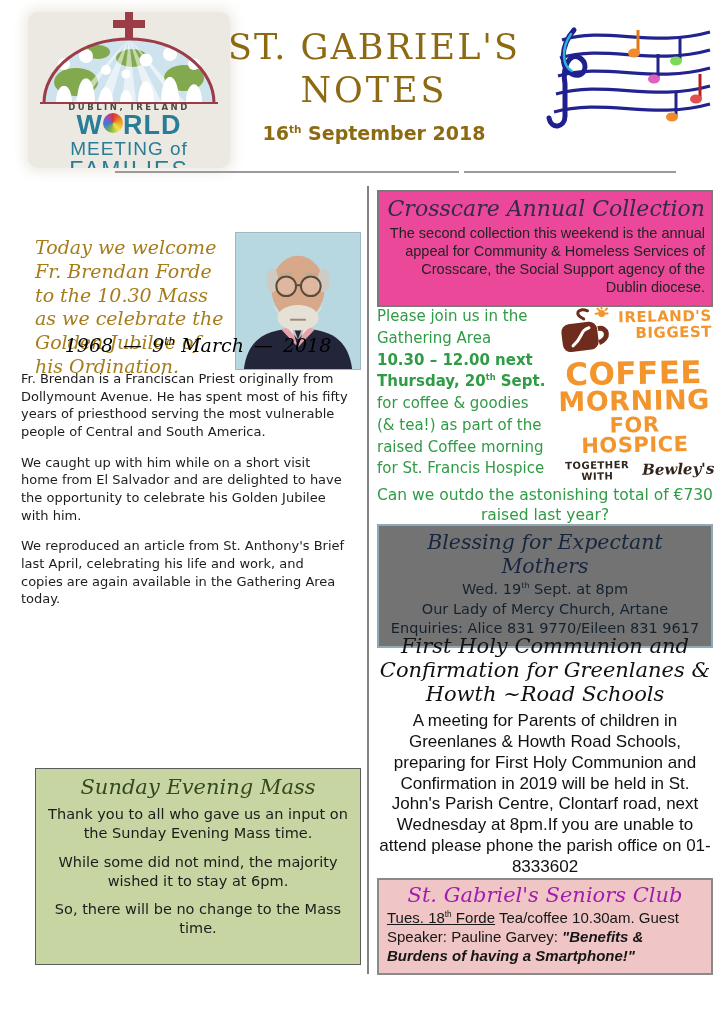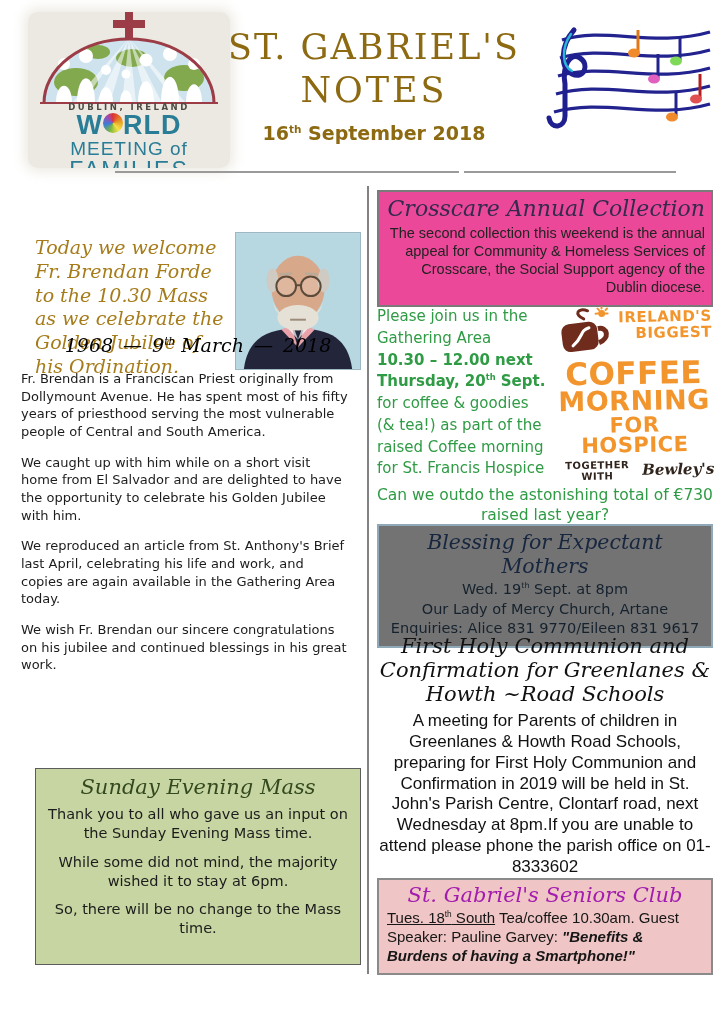--- a/index.html
+++ b/index.html
@@ -218,21 +218,20 @@
   </div>
 
   <div class="abs jubilee">
     <span>1968</span><span class="dash">—</span><span>9</span><sup>th</sup><span> March</span><span class="dash">—</span><span>2018</span>
   </div>
 
   <div class="abs article">
     <p>Fr. Brendan is a Franciscan Priest originally from Dollymount Avenue. He has spent most of his fifty years of priesthood serving the most vulnerable people of Central and South America.</p>
     <p>We caught up with him while on a short visit home from El Salvador and are delighted to have the opportunity to celebrate his Golden Jubilee with him.</p>
     <p>We reproduced an article from St. Anthony's Brief last April, celebrating his life and work, and copies are again available in the Gathering Area today.</p>
-    <p>We wish Fr. Brendan our sincere congratulations on his jubilee and continued blessings in his great work.</p>
   </div>
 
   <div class="abs greenbox">
     <div class="bx-title">Sunday Evening Mass</div>
     <p>Thank you to all who gave us an input on the Sunday Evening Mass time.</p>
     <p>While some did not mind, the majority wished it to stay at 6pm.</p>
     <p>So, there will be no change to the Mass time.</p>
   </div>
 
   <div class="abs rcol crosscare" style="width:336px;">
@@ -297,17 +296,17 @@
       <div>First Holy Communion and</div>
       <div>Confirmation for Greenlanes &amp;</div>
       <div>Howth ~Road Schools</div>
     </div>
     <div class="bx-body">A meeting for Parents of children in Greenlanes &amp; Howth Road Schools, preparing for First Holy Communion and Confirmation in 2019 will be held in St. John's Parish Centre, Clontarf road, next Wednesday at 8pm.If you are unable to attend please phone the parish office on 01-8333602</div>
   </div>
 
   <div class="abs rcol seniors" style="width:336px;">
     <div class="bx-title">St. Gabriel's Seniors Club</div>
     <div class="bx-body">
-      <span class="u"><span>Tues. 18</span><sup>th</sup><span> South</span></span><span> Tea/coffee 10.30am. Guest Speaker: Pauline Garvey: </span><span class="q">"Benefits &amp; Burdens of having a Smartphone!"</span>
+      <span class="u"><span>Tues. 18</span><sup>th</sup><span> Forde</span></span><span> Tea/coffee 10.30am. Guest Speaker: Pauline Garvey: </span><span class="q">"Benefits &amp; Burdens of having a Smartphone!"</span>
     </div>
   </div>
 
 </div>
 
 </body></html>

